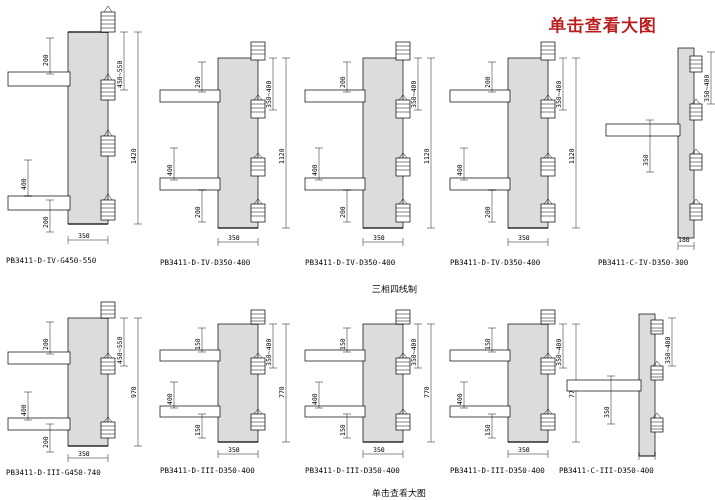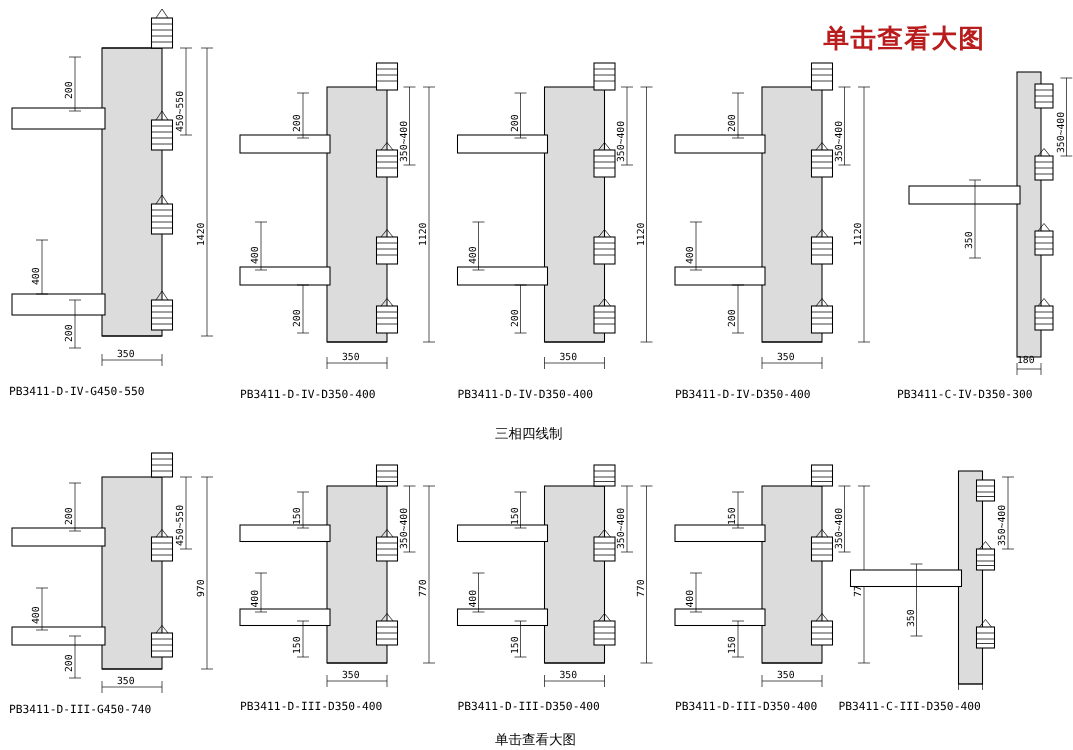--- a/index.html
+++ b/index.html
@@ -29,20 +29,21 @@
     letter-spacing: 1px;
     font-family: "DejaVu Sans", sans-serif;
     white-space: nowrap;
   }
   .row-label {
     position: absolute;
     font-size: 9px;
     color: #000;
     font-family: Liberation Sans, sans-serif;
     white-space: nowrap;
+    margin-left: 42px;
   }
   .cell {
     position: absolute;
   }
   .cell .caption {
     position: absolute;
     left: 0;
     width: 100%;
     text-align: left;
     font-size: 7.5px;

